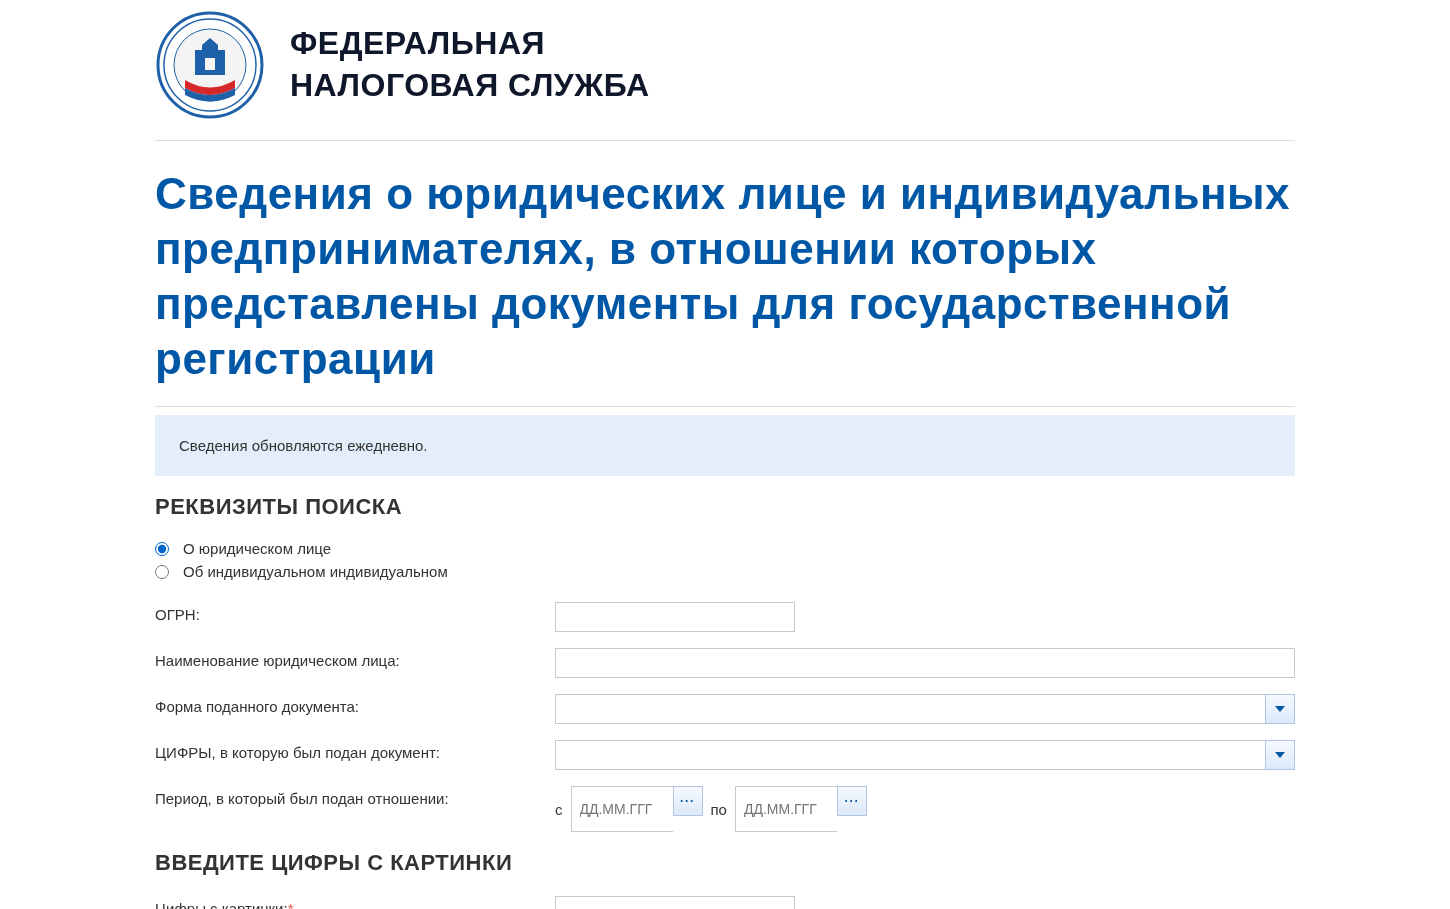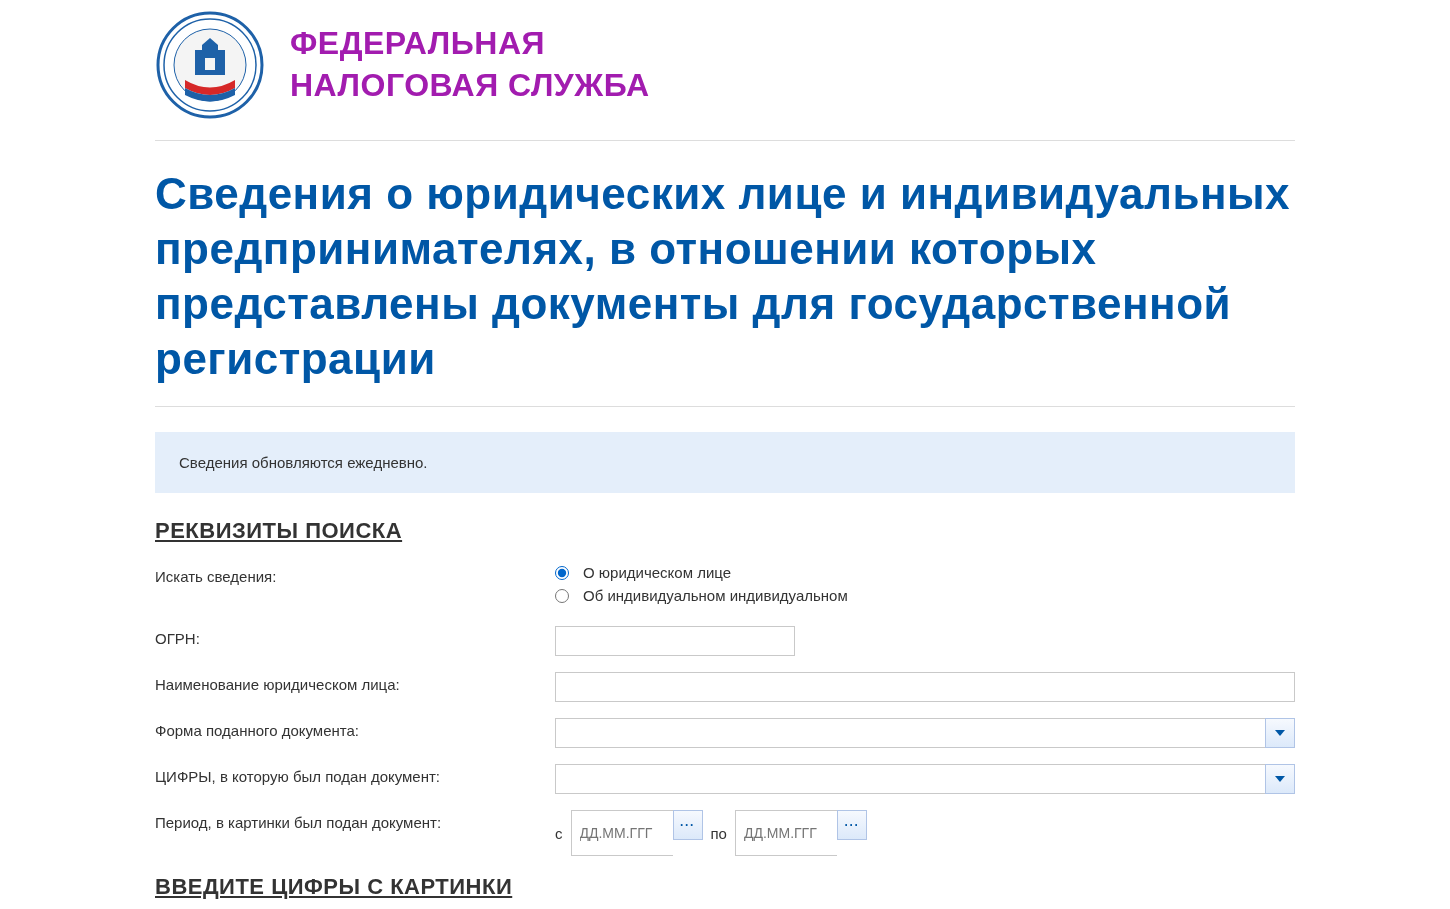--- a/index.html
+++ b/index.html
@@ -26,49 +26,48 @@
     flex-shrink: 0;
     margin-right: 25px;
   }
   .org-title {
     font-family: "Arial Narrow", Arial, sans-serif;
     font-stretch: condensed;
     font-size: 32px;
     line-height: 1.3;
     font-weight: 700;
     letter-spacing: 0.5px;
-    color: #a21caf;
+    color: #0f172a;
     text-transform: uppercase;
   }
   .page-title {
     font-family: "Arial Narrow", Arial, sans-serif;
     font-stretch: condensed;
     color: #0057a6;
     font-size: 44px;
     font-weight: 700;
     line-height: 1.25;
     margin: 25px 0 20px 0;
     letter-spacing: 0.5px;
   }
   hr { border: none; border-top: 1px solid #ddd; }
   .notice {
     background: #e4eefa;
     padding: 22px 24px;
-    margin: 25px 0;
+    margin: 8px 0;
     font-size: 15px;
   }
   h3.section {
     font-family: "Arial Narrow", Arial, sans-serif;
     font-stretch: condensed;
     font-size: 22px;
     font-weight: 700;
     margin: 18px 0 20px 0;
     letter-spacing: 0.5px;
     text-transform: uppercase;
-    text-decoration: underline;
   }
   .form-row {
     display: flex;
     align-items: flex-start;
     margin-bottom: 16px;
   }
   .form-label {
     width: 400px;
     flex-shrink: 0;
     padding-top: 4px;
@@ -171,21 +170,20 @@
 
   <hr>
 
   <div class="notice">
     <span>Сведения обновляются ежедневно.</span>
   </div>
 
   <h3 class="section">РЕКВИЗИТЫ ПОИСКА</h3>
 
   <div class="form-row">
-    <div class="form-label">Искать сведения:</div>
     <div class="form-control">
       <div class="radio-line">
         <input type="radio" name="kind" checked="" style="">
         <span>О юридическом лице</span>
       </div>
       <div class="radio-line">
         <input type="radio" name="kind" style="">
         <span>Об индивидуальном индивидуальном</span>
       </div>
     </div>
@@ -227,21 +225,21 @@
         <div class="combo-btn">
           <svg width="10" height="6" viewBox="0 0 10 6">
               <path d="M0 0 L5 6 L10 0 Z" fill="#0057a6"></path>
             </svg>
         </div>
       </div>
     </div>
   </div>
 
   <div class="form-row">
-    <div class="form-label">Период, в картинки был подан документ:</div>
+    <div class="form-label">Период, в который был подан отношении:</div>
     <div class="form-control">
       <div class="date-group">
         <span>с</span>
         <div class="date-wrap">
           <input type="text" class="date" placeholder="ДД.ММ.ГГГ" style="">
           <div class="date-btn">
             <span>···</span>
           </div>
         </div>
         <span>по</span>

